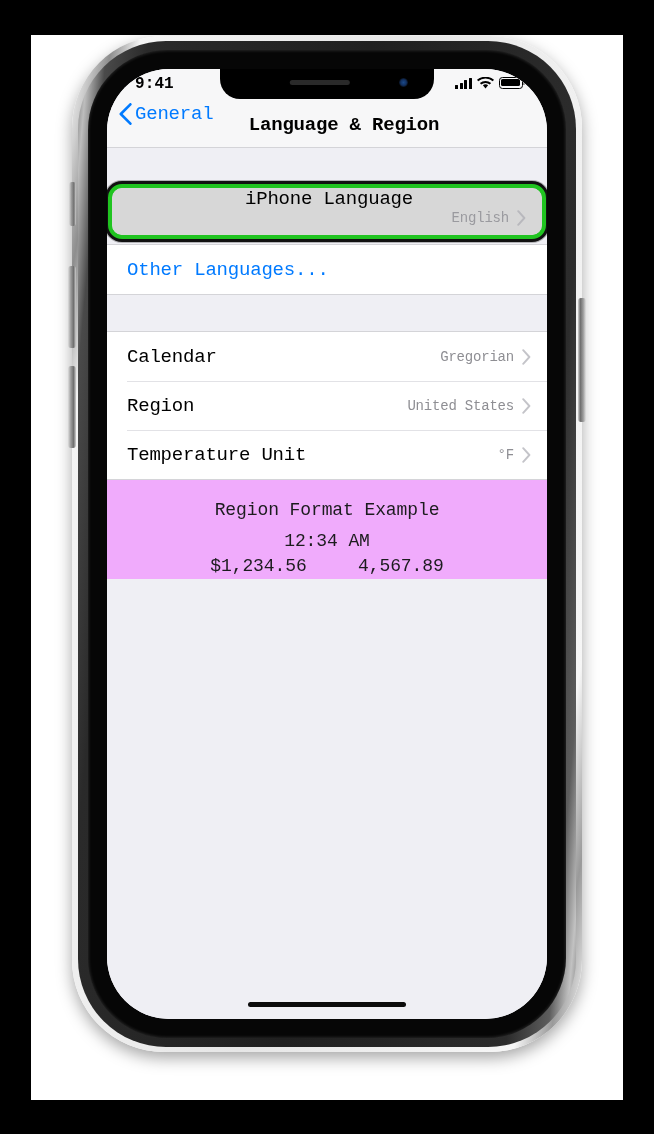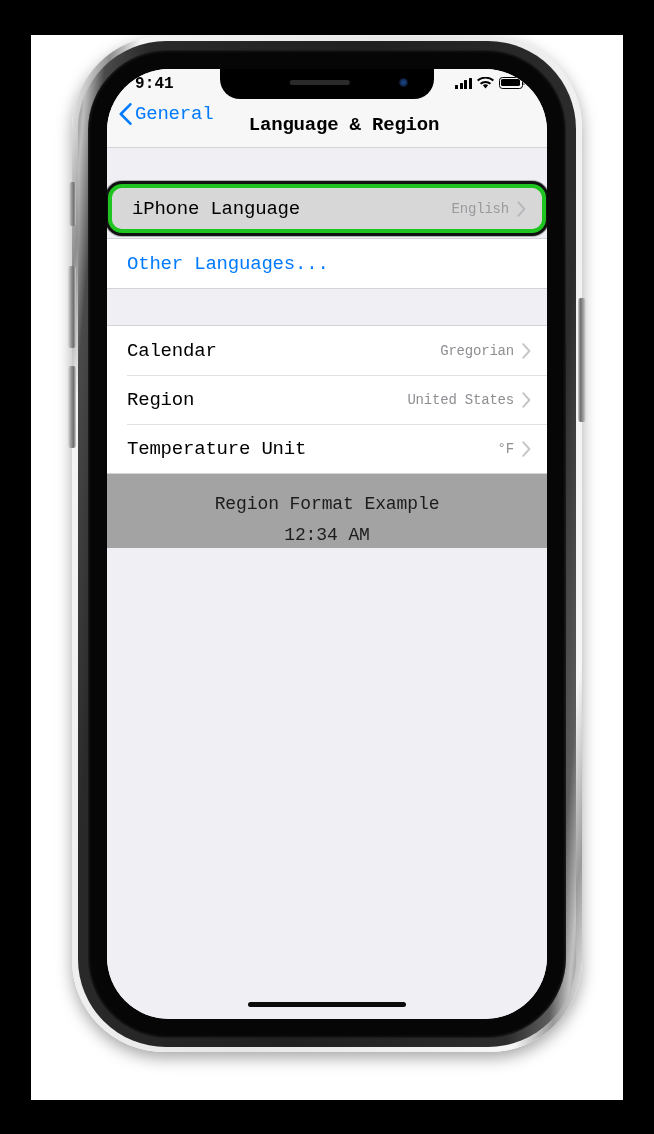--- a/index.html
+++ b/index.html
@@ -300,30 +300,31 @@
   .hl-box {
     position: relative;
     border: 4px solid #20c420;
     border-radius: 14px;
     box-shadow: 0 0 0 3px #111111, 0 0 0 4px rgba(0,0,0,0.25);
     overflow: hidden;
     background: #d7d7d7;
   }
   .hl-box .row {
     background: #d7d7d7;
-    height: 41px;
+    height: 47px;
     border-radius: 10px;
+    flex-direction: column;
   }
   .hl-box .row-value { color: #9a9a9f; }
 
   
   .footer {
     padding-top: 20px;
     text-align: center;
-    background: #a3a3a3;
+    background: #f0abfc;
   }
   .footer-title {
     font-size: 18px;
     color: #1c1c1e;
     letter-spacing: -0.1px;
     margin-bottom: 9px;
   }
   .footer-line {
     font-size: 18px;
     color: #1c1c1e;
@@ -457,20 +458,25 @@
               <svg class="chev-right" viewBox="0 0 9 16">
                 <path d="M1.2 1.2 L7.4 8 l-6.2 6.8" fill="none" stroke="#c4c4c9" stroke-width="1.9" stroke-linecap="round" stroke-linejoin="round"></path>
               </svg>
             </span>
           </div>
         </div>
 
         <div class="footer">
           <div class="footer-title">Region Format Example</div>
           <div class="footer-line">12:34 AM</div>
+          <div class="footer-line">
+            <span>$1,234.56</span>
+            <span class="sp"></span>
+            <span>4,567.89</span>
+          </div>
         </div>
 
       </div>
 
       <div class="home-indicator"></div>
     </div>
   </div>
 </div>
 
 </body></html>

